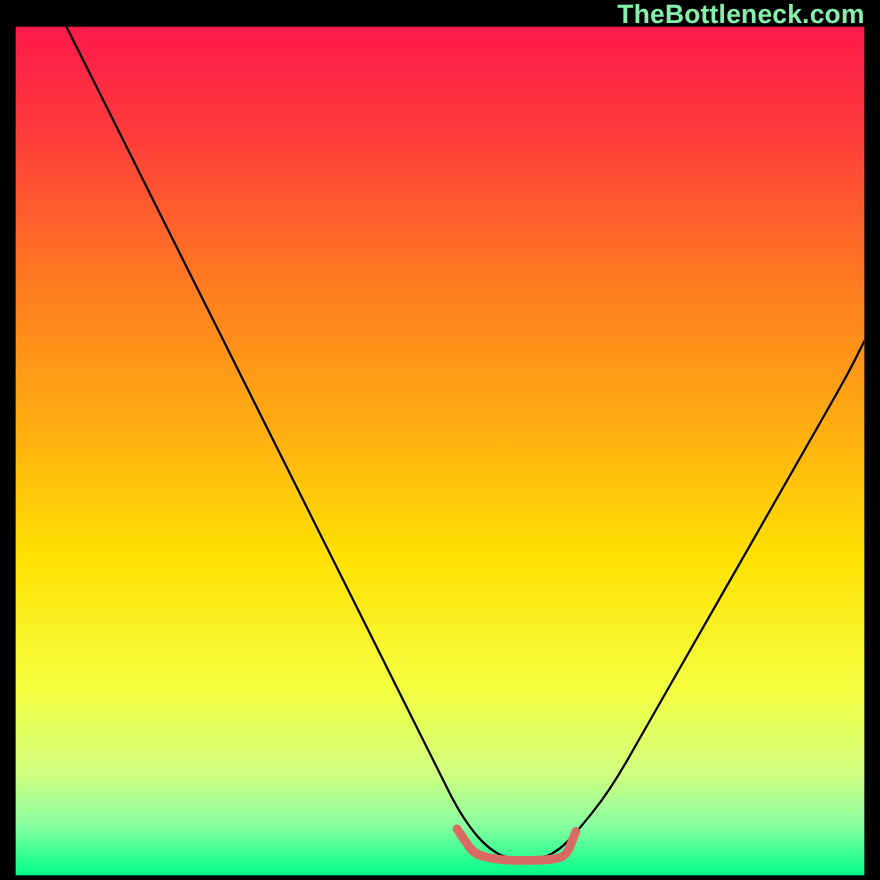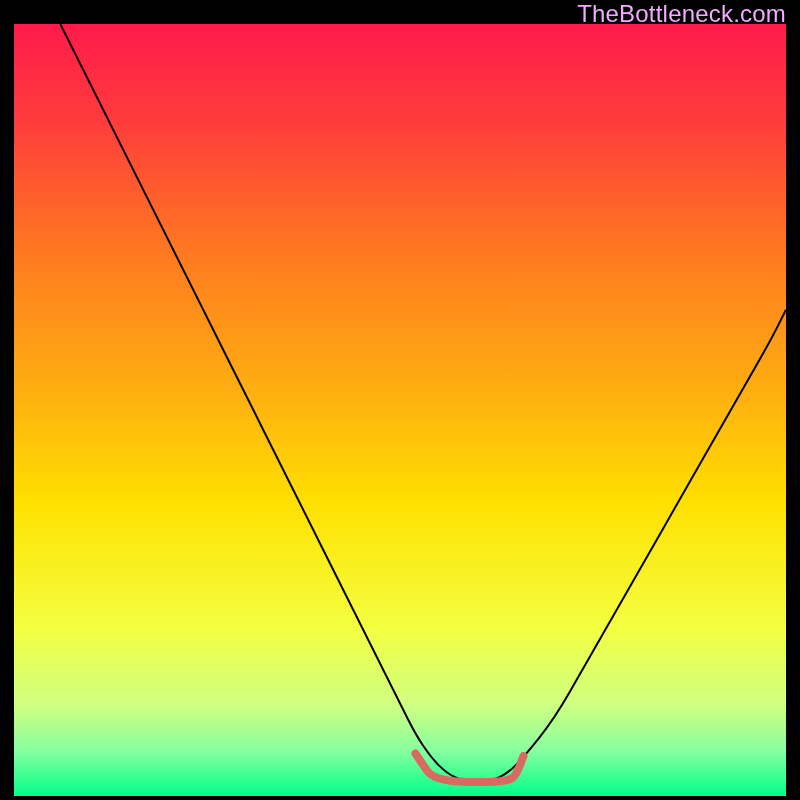--- a/index.html
+++ b/index.html
@@ -24,22 +24,22 @@
     left: 0;
     top: 0;
     width: 772px;
     height: 772px;
   }
   .watermark {
     position: absolute;
     top: 0px;
     right: 14px;
     font-size: 24px;
-    font-weight: 400;
-    color: #f0abfc;
+    font-weight: 700;
+    color: #86efac;
     letter-spacing: 0.2px;
   }
   svg {
     display: block;
   }
 </style>
 </head>
 <body>
 
 <div class="watermark">TheBottleneck.com</div>

